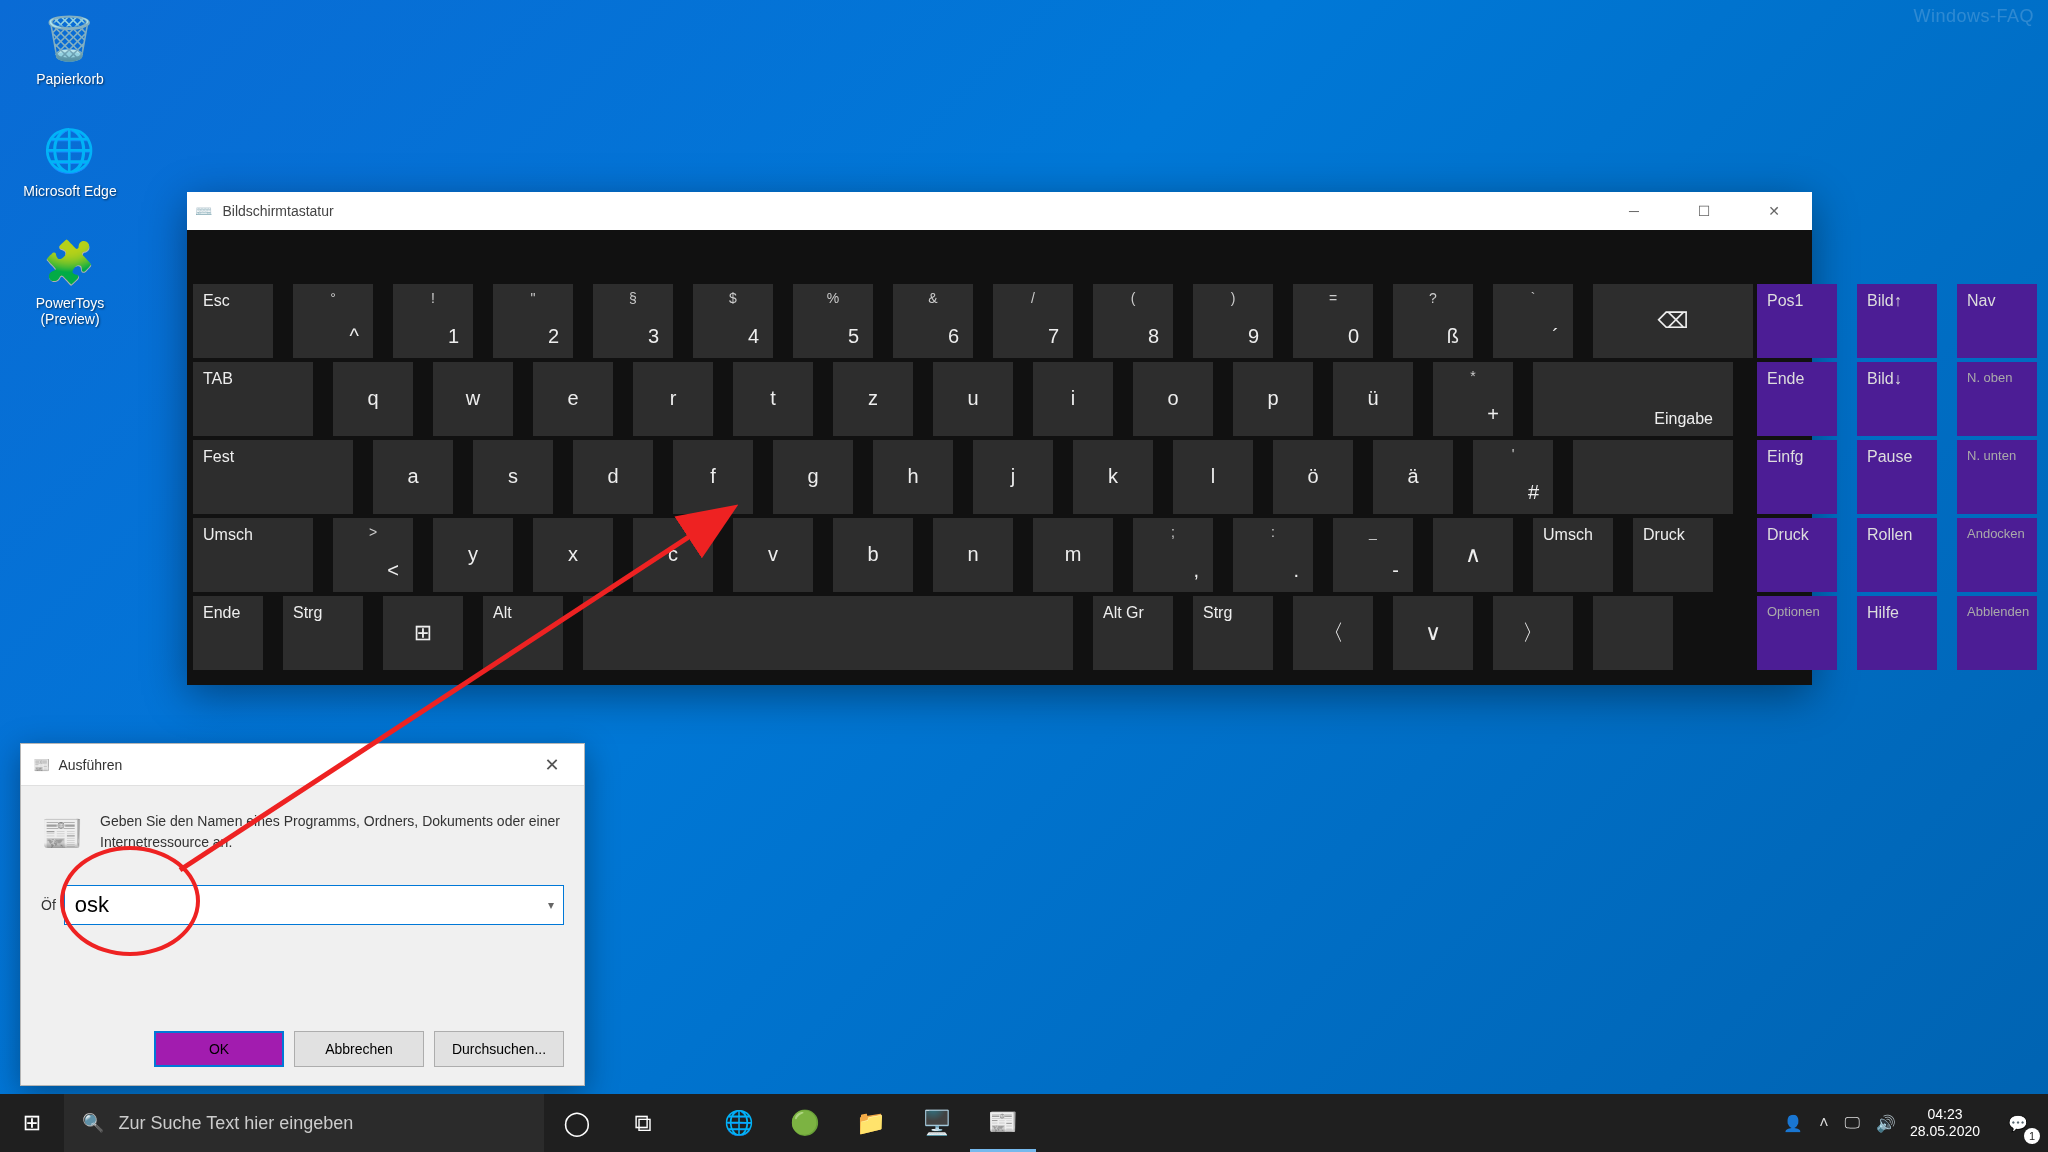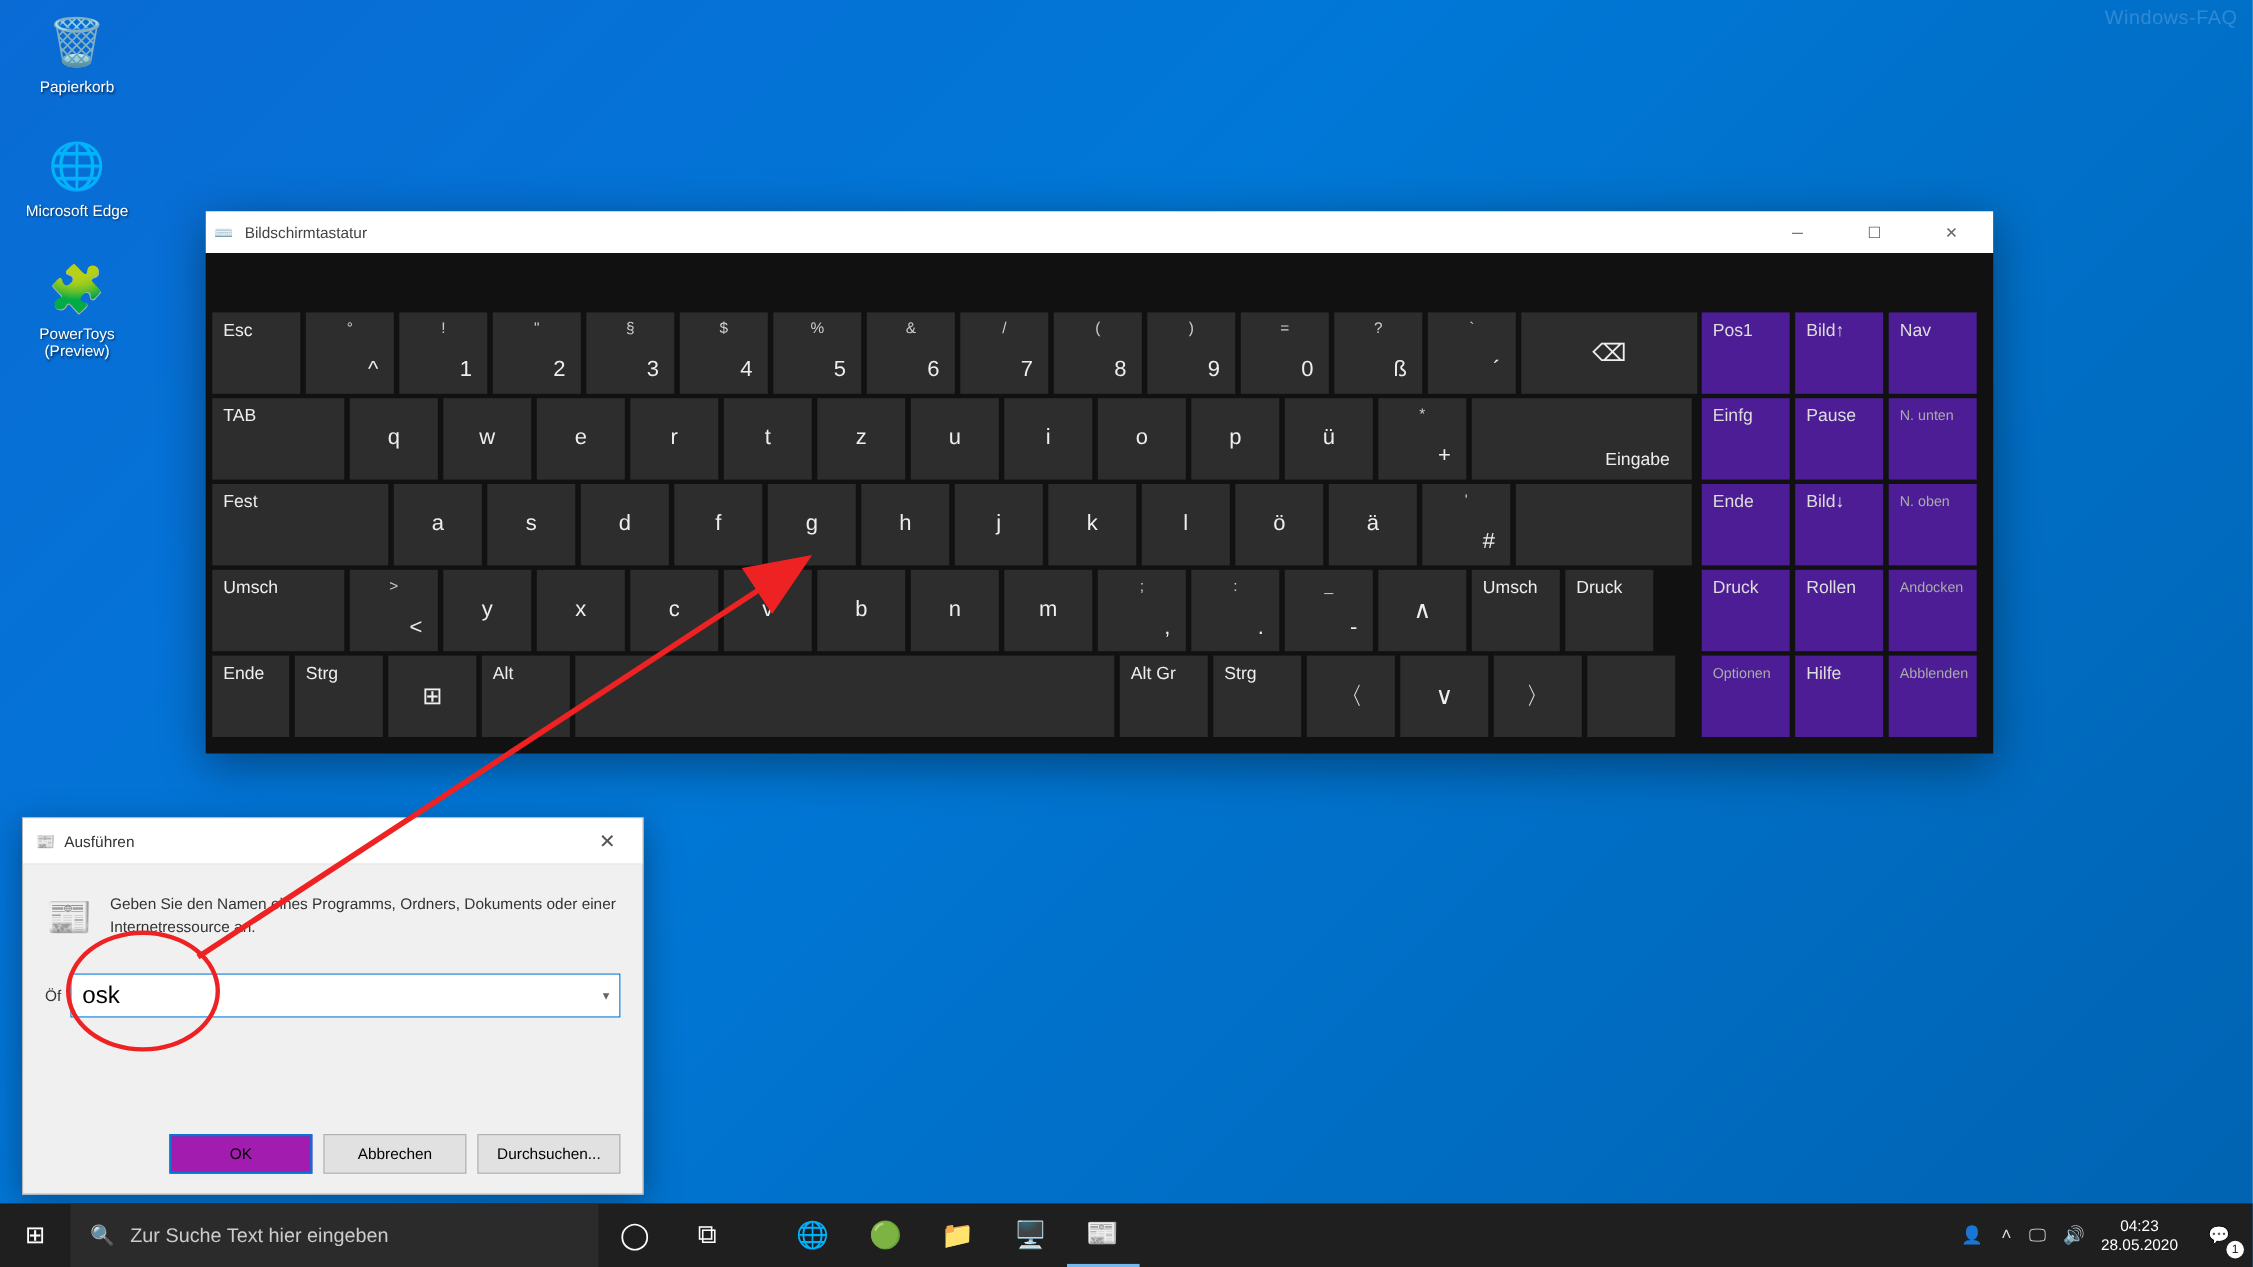--- a/index.html
+++ b/index.html
@@ -13,21 +13,21 @@
   .desktop-icon .label { color: white; font-size: 14px; text-align: center; text-shadow: 1px 1px 2px rgba(0,0,0,.6); }
 
   
   .osk-window { position: absolute; left: 187px; top: 192px; width: 1625px; height: 493px; background: #111; box-shadow: 0 10px 40px rgba(0,0,0,.4); }
   .osk-titlebar { height: 38px; background: #fff; display: flex; align-items: center; padding: 0 8px; gap: 10px; font-size: 14px; color: #444; }
   .osk-titlebar .spacer { flex: 1; }
   .osk-titlebar .win-btn { width: 60px; height: 38px; display: flex; align-items: center; justify-content: center; color: #666; font-size: 14px; }
   .osk-body { padding: 54px 6px 6px 6px; display: flex; gap: 4px; }
   .osk-main { display: flex; flex-direction: column; gap: 4px; }
   .osk-side { display: flex; flex-direction: column; gap: 4px; }
-  .key-row { display: flex; gap: 5px; }
+  .key-row { display: flex; gap: 20px; }
   .key { background: #2d2d2d; color: #eee; font-size: 18px; display: flex; flex-direction: column; align-items: center; justify-content: center; height: 74px; border: none; cursor: pointer; font-family: inherit; position: relative; }
   .key .sym { position: absolute; top: 6px; left: 50%; transform: translateX(-50%); font-size: 14px; color: #ccc; }
   .key .main { position: absolute; bottom: 10px; right: 14px; font-size: 20px; }
   .key.label-key { justify-content: flex-start; align-items: flex-start; padding: 8px 10px; font-size: 16px; }
   .key.centered { align-items: center; justify-content: center; font-size: 22px; }
   .side-key { background: #4c1d95; color: #ddd; font-size: 16px; display: flex; align-items: flex-start; justify-content: flex-start; padding: 8px 10px; height: 74px; width: 80px; border: none; cursor: pointer; }
   .side-key.small { font-size: 13px; color: #aaa; width: 80px; }
 
   
   .run-dialog { position: absolute; left: 20px; top: 743px; width: 565px; height: 343px; background: #f0f0f0; border: 1px solid #b5b5b5; box-shadow: 0 8px 30px rgba(0,0,0,.35); }
@@ -289,28 +289,28 @@
           <button class="key" style="width: 80px;"></button>
         </div>
       </div>
     <div class="osk-side" id="osk-side">
         <div class="key-row">
           <button class="side-key">Pos1</button>
           <button class="side-key">Bild↑</button>
           <button class="side-key">Nav</button>
         </div>
         <div class="key-row">
+          <button class="side-key">Ende</button>
+          <button class="side-key">Bild↓</button>
+          <button class="side-key small">N. oben</button>
+        </div>
+        <div class="key-row">
           <button class="side-key">Einfg</button>
           <button class="side-key">Pause</button>
           <button class="side-key small">N. unten</button>
-        </div>
-        <div class="key-row">
-          <button class="side-key">Ende</button>
-          <button class="side-key">Bild↓</button>
-          <button class="side-key small">N. oben</button>
         </div>
         <div class="key-row">
           <button class="side-key">Druck</button>
           <button class="side-key">Rollen</button>
           <button class="side-key small">Andocken</button>
         </div>
         <div class="key-row">
           <button class="side-key small">Optionen</button>
           <button class="side-key">Hilfe</button>
           <button class="side-key small">Abblenden</button>

